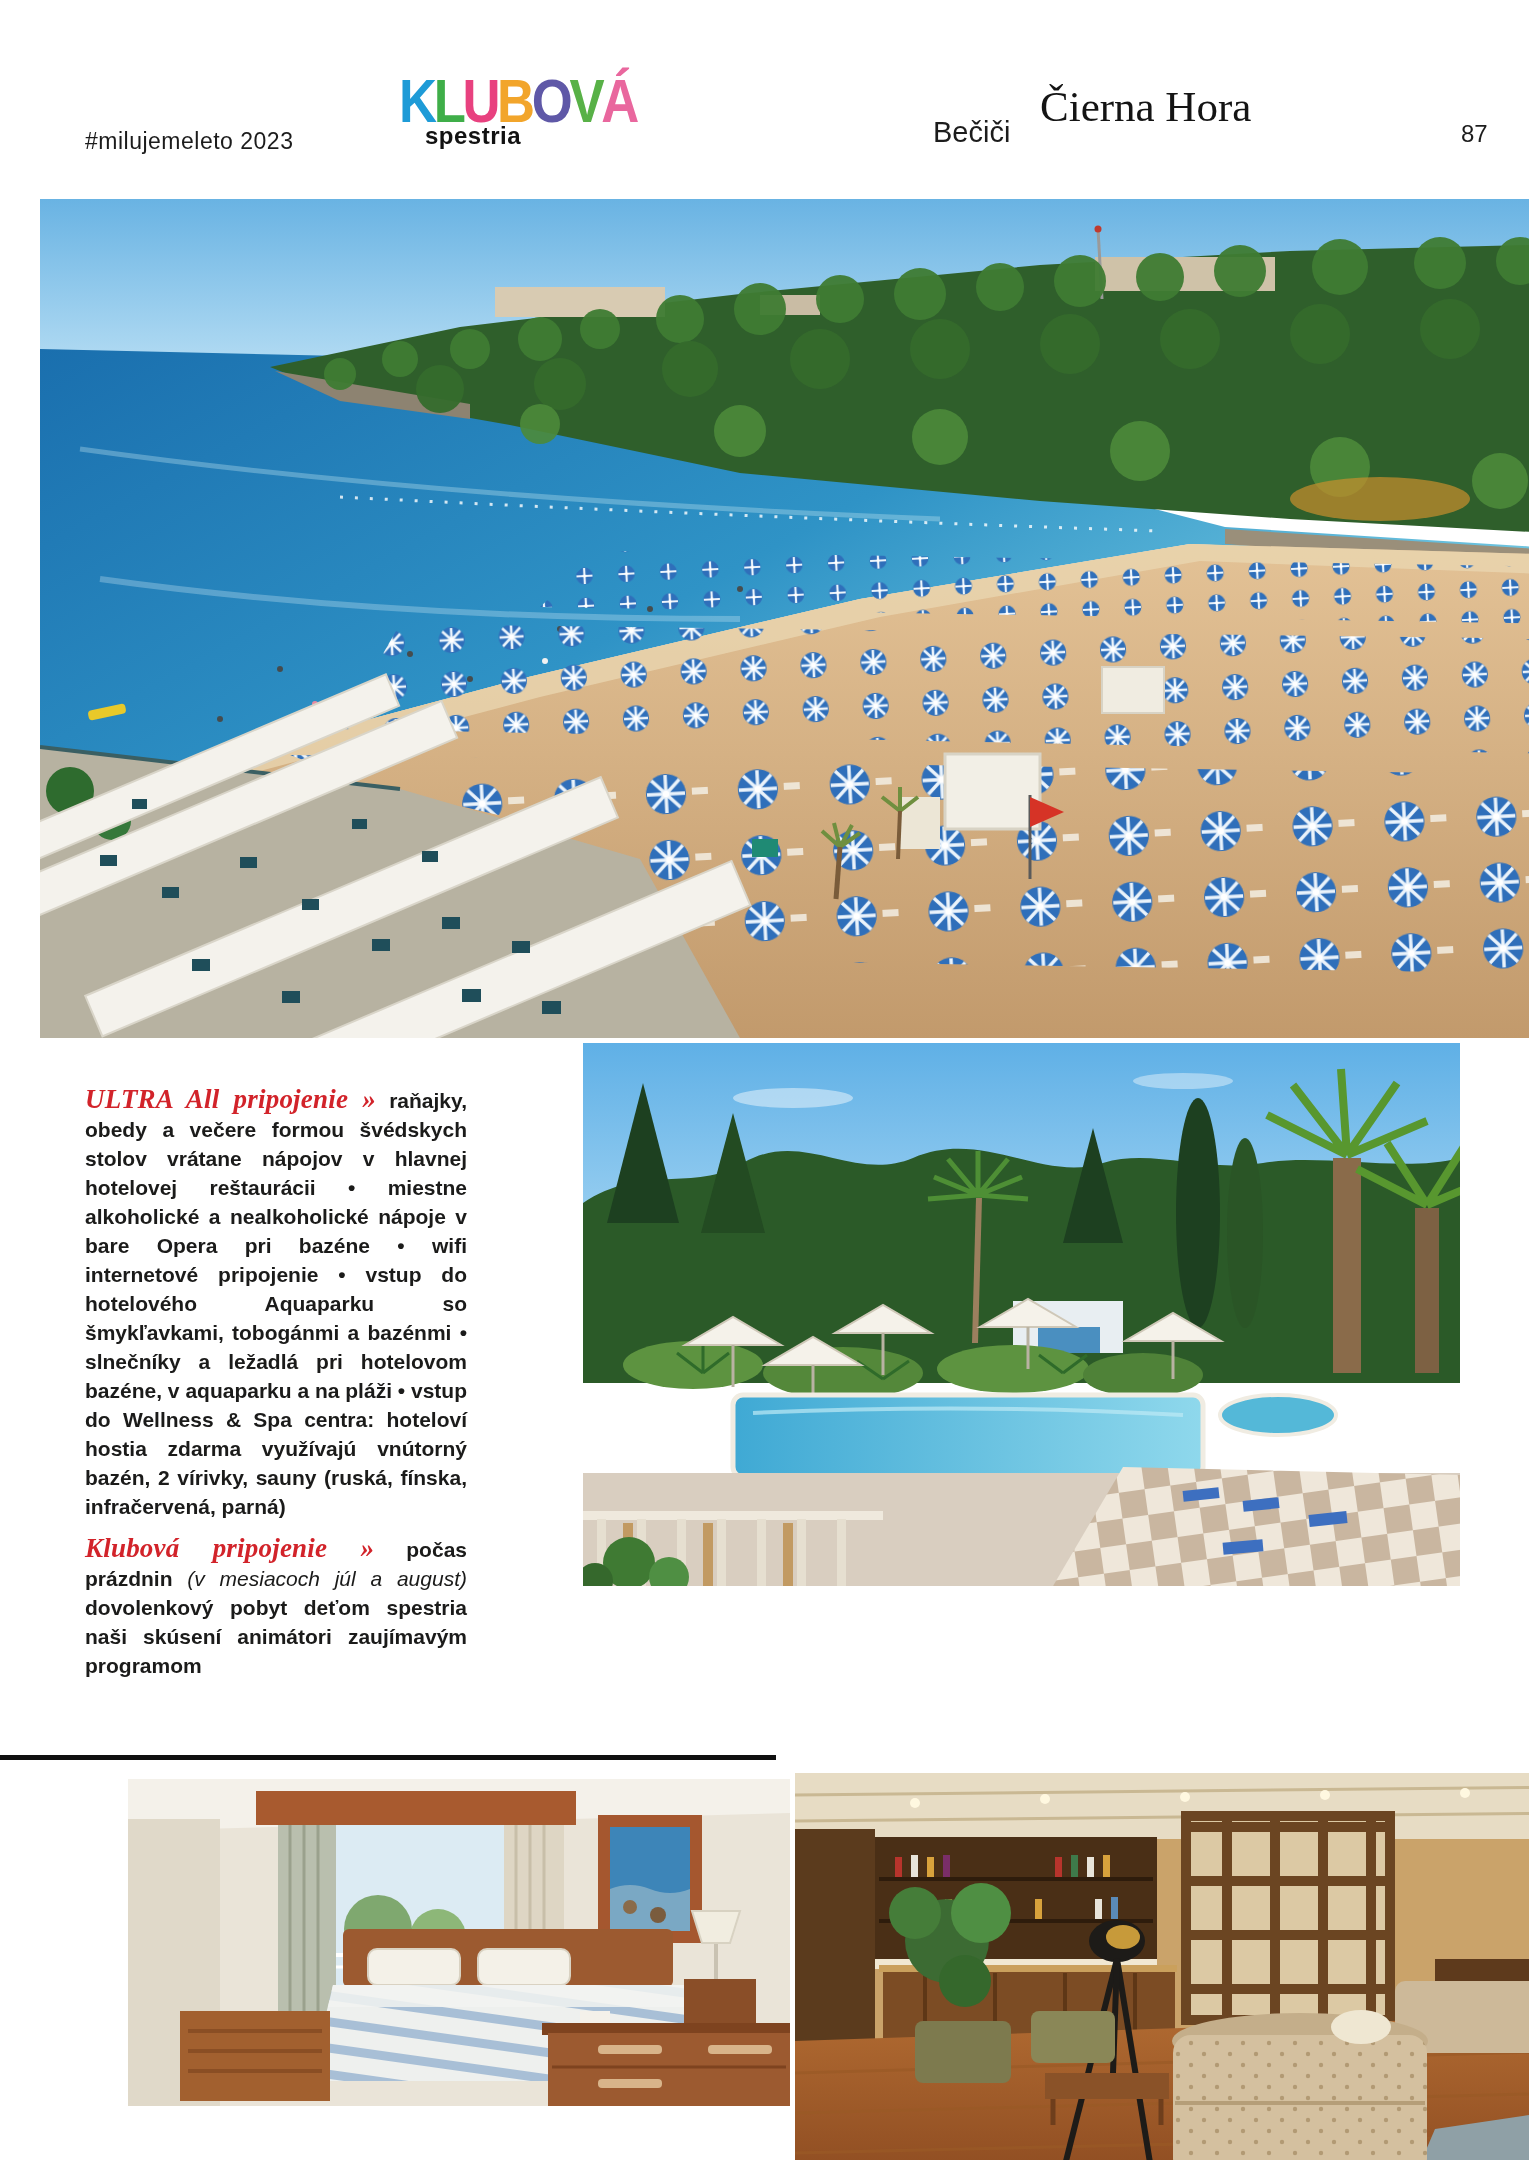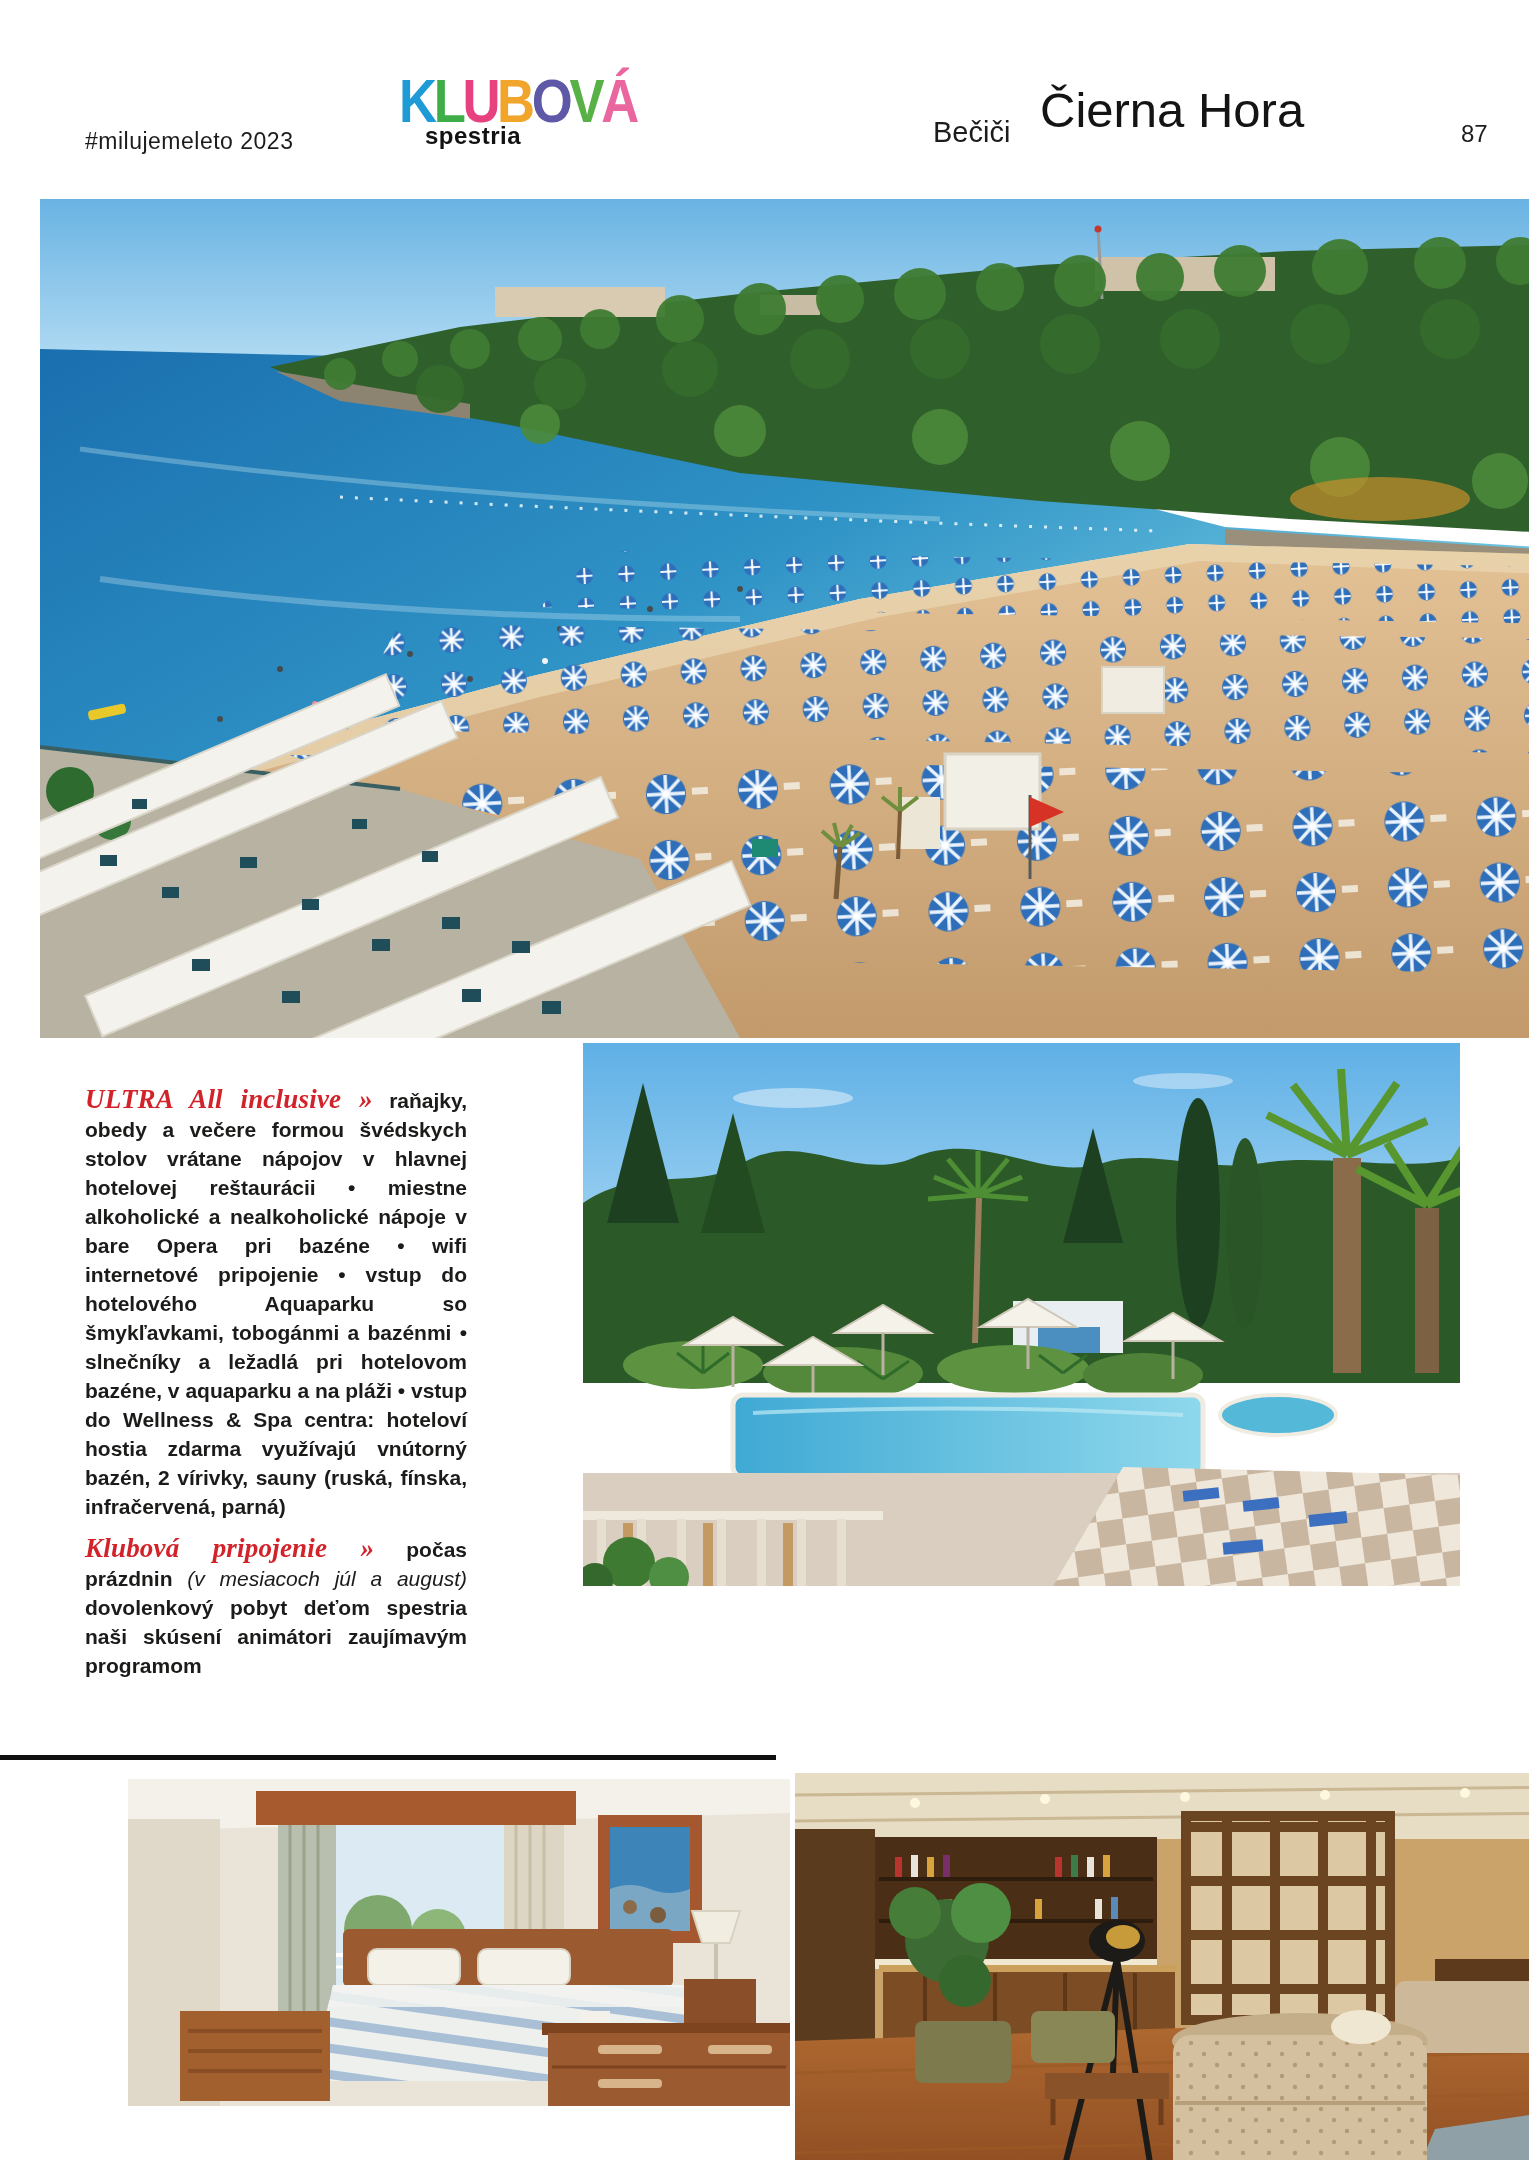--- a/index.html
+++ b/index.html
@@ -7,21 +7,21 @@
         font-family:"Liberation Sans",sans-serif;color:#1d1d1b;margin:0 auto;padding-left:32px;}
   .abs{position:absolute;}
 
   
   .hashtag{left:85px;top:128px;font-size:23px;letter-spacing:.5px;color:#1c1c1c;}
   .logo{left:399px;top:70px;line-height:1;}
   .logo-word{display:inline-block;transform:scaleX(.85);transform-origin:left top;
              font-weight:700;font-size:62px;letter-spacing:-4px;white-space:nowrap;}
   .logo-sub{margin:-8px 0 0 26px;font-size:24px;font-weight:700;color:#121212;letter-spacing:.5px;}
   .loc-town{left:933px;top:116px;font-size:29px;color:#1c1c1c;}
-  .loc-country{left:1040px;top:82px;font-size:49px;font-family:Liberation Sans, sans-serif;color:#141414;}
+  .loc-country{left:1040px;top:82px;font-size:43px;font-family:Liberation Serif, serif;color:#141414;}
   .pageno{left:1461px;top:120px;font-size:24px;color:#1c1c1c;}
 
   
   .photo{display:block;}
   .photo svg{display:block;width:100%;height:100%;}
   .photo-beach{left:0;top:183px;width:1529px;height:839px;}
   .photo-pool{left:543px;top:1027px;width:877px;height:543px;}
   .photo-room{left:88px;top:1763px;width:662px;height:327px;}
   .photo-lobby{left:755px;top:1757px;width:774px;height:403px;}
   .divider{left:0;top:1755px;width:776px;height:5px;background:#101010;}
@@ -210,21 +210,21 @@
             <rect x="382" y="652" width="16" height="11"></rect>
           <rect x="312" y="620" width="15" height="10"></rect>
             <rect x="472" y="742" width="18" height="12"></rect>
         </g>
       </g>
     </svg>
   </figure>
 
   <section class="abs article">
     <p>
-      <span class="rhead">ULTRA All inclusive »</span>
+      <span class="rhead">ULTRA All pripojenie »</span>
       <span>raňajky, obedy a večere formou švédskych stolov vrátane nápojov v hlavnej hotelovej reštaurácii • miestne alkoholické a nealkoholické nápoje v bare Opera pri bazéne • wifi internetové pripojenie • vstup do hotelového Aquaparku so šmykľavkami, tobogánmi a bazénmi • slnečníky a ležadlá pri hotelovom bazéne, v aquaparku a na pláži • vstup do Wellness &amp; Spa centra: hoteloví hostia zdarma využívajú vnútorný bazén, 2 vírivky, sauny (ruská, fínska, infračervená, parná)</span>
     </p>
     <p>
       <span class="rhead">Klubová pripojenie »</span>
       <span>počas prázdnin </span><em>(v mesiacoch júl a august)</em><span> dovolenkový pobyt deťom spestria naši skúsení animátori zaujímavým programom</span>
     </p>
   </section>
 
   <figure class="abs photo photo-pool" aria-label="Hotel outdoor pool surrounded by conifers and tall palms, white parasols, checkered terrace and blue sun loungers">
     <svg viewBox="0 0 877 543" preserveAspectRatio="none" aria-hidden="true">

